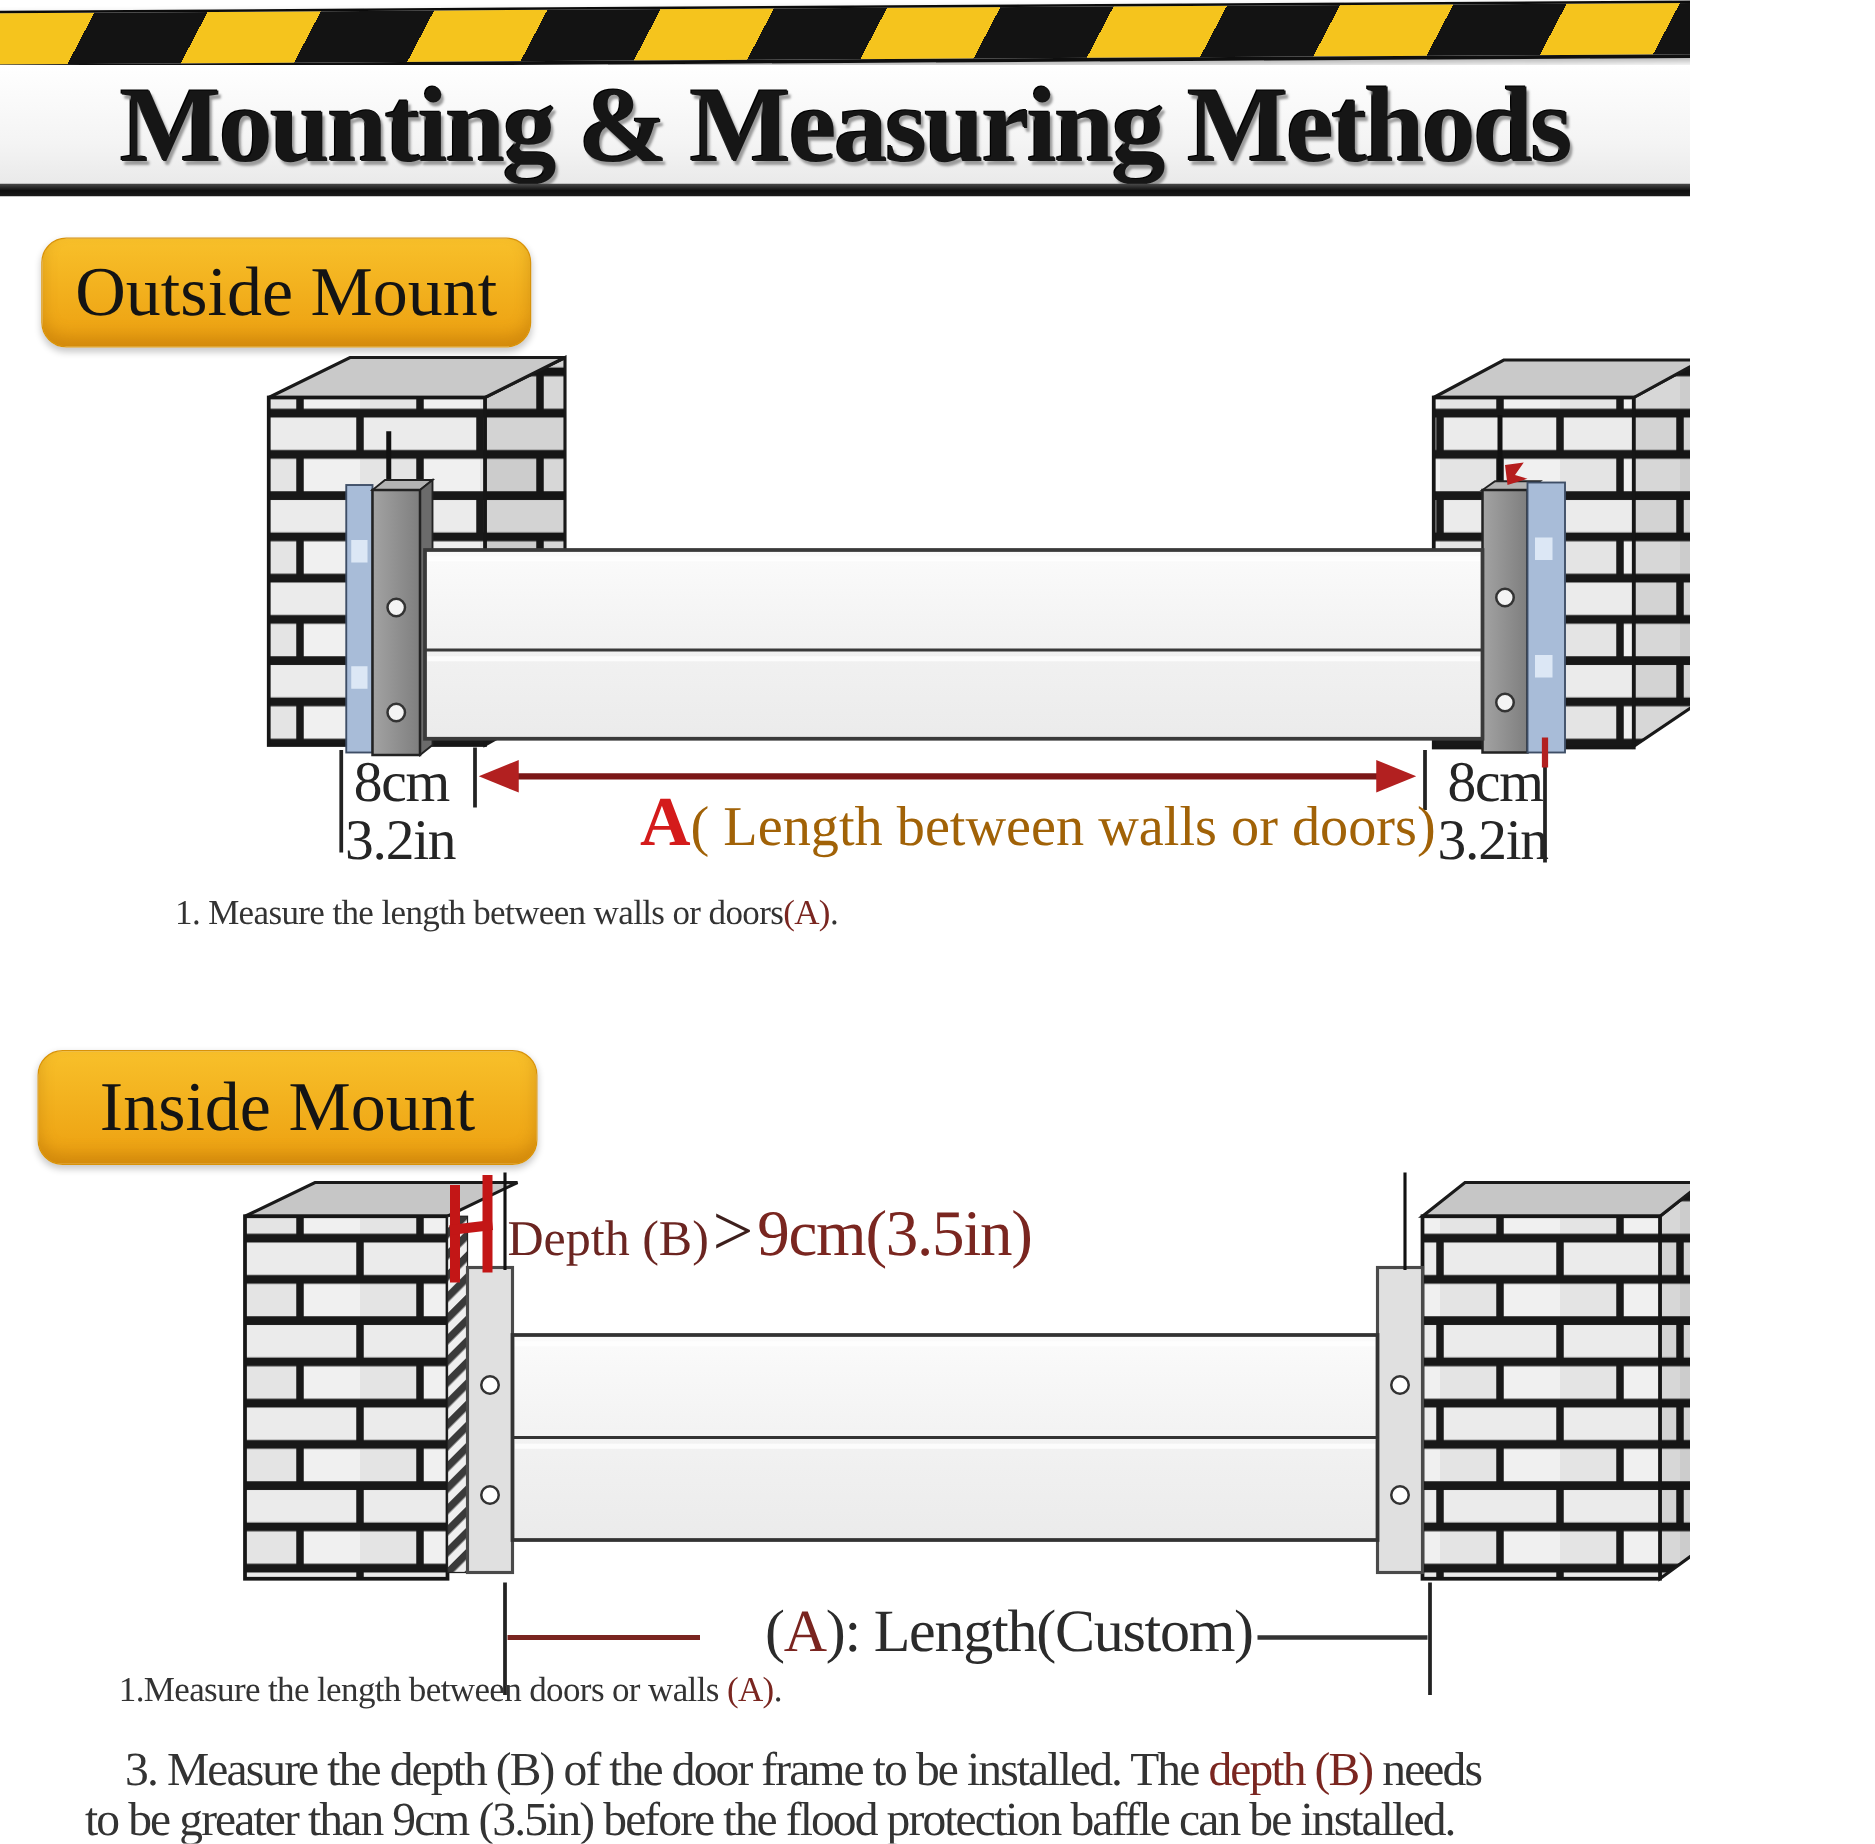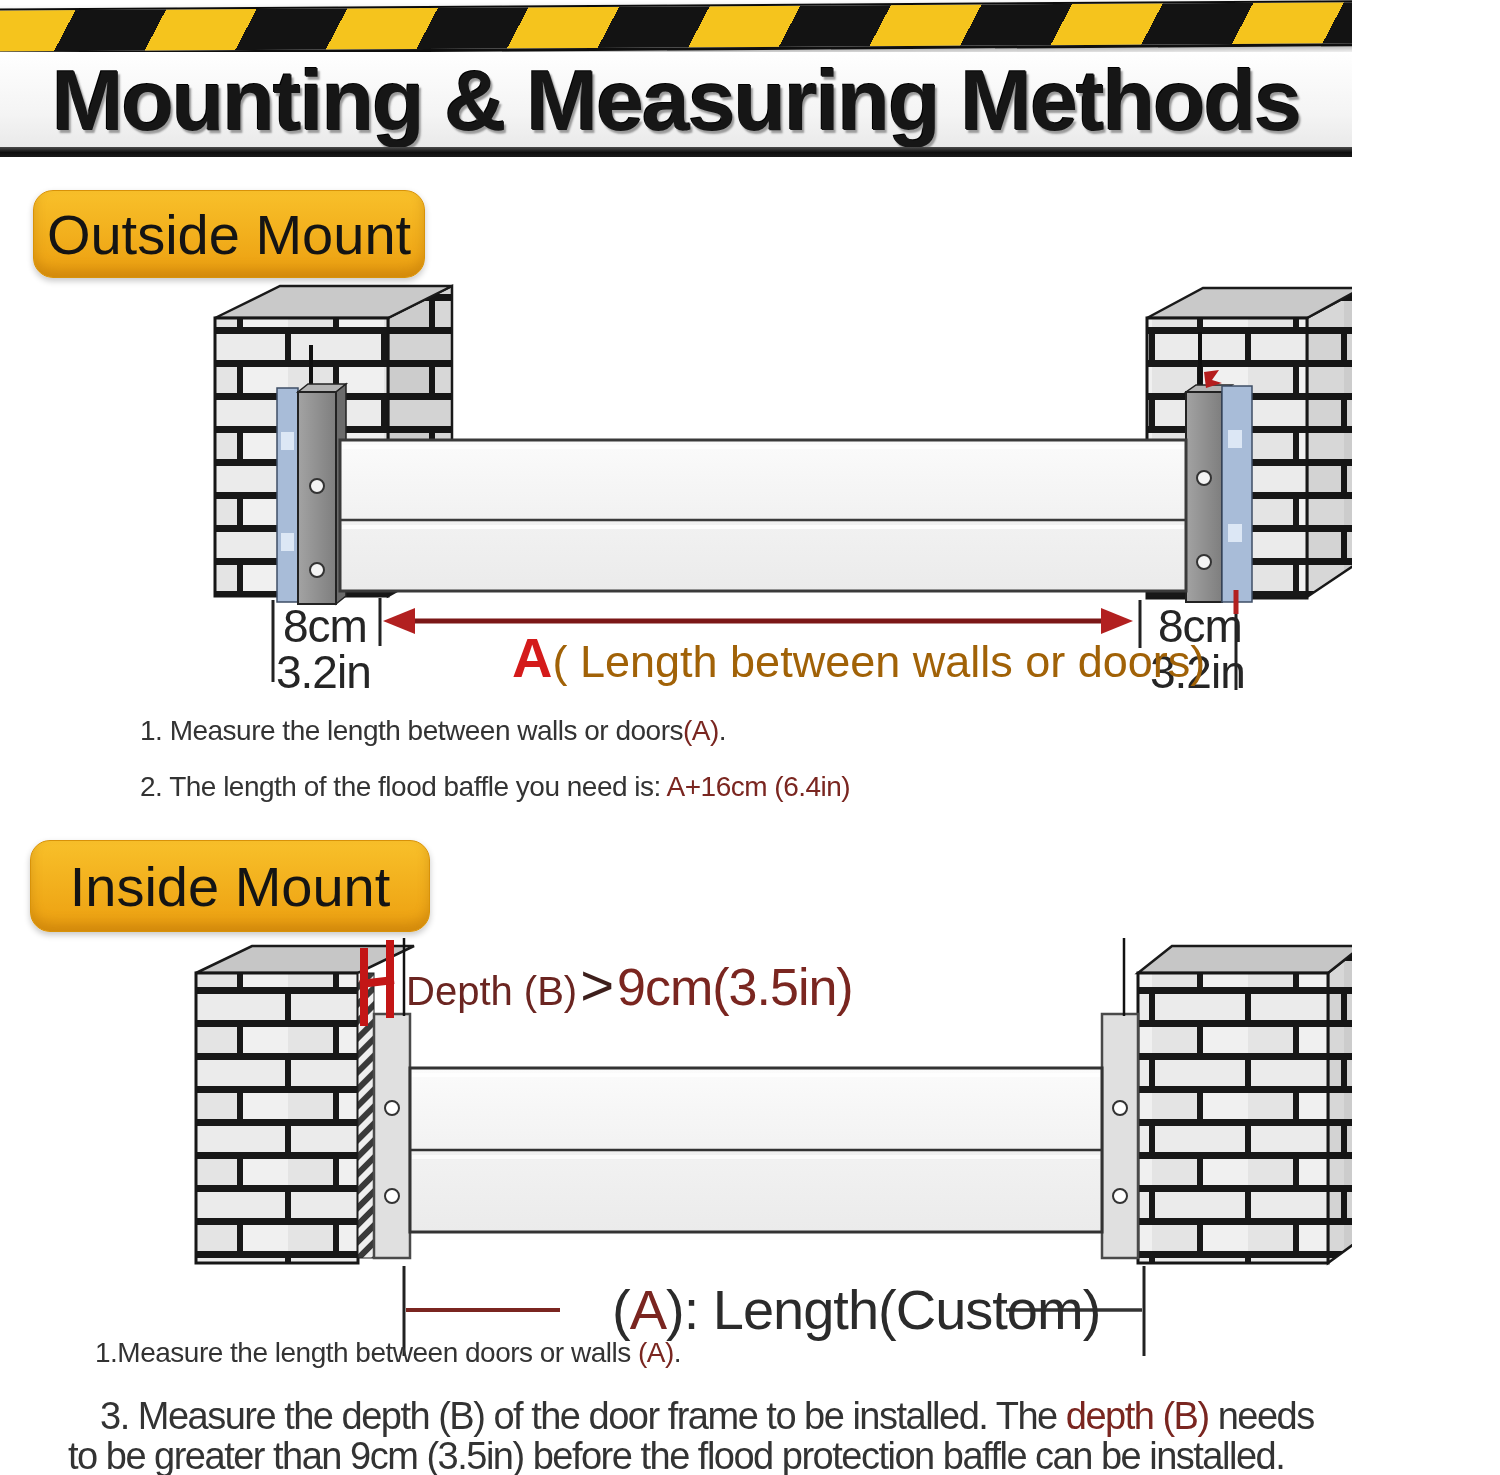--- a/index.html
+++ b/index.html
@@ -1,19 +1,19 @@
 <!DOCTYPE html>
 <html><head>
 <meta charset="utf-8">
 <style>
   * { margin:0; padding:0; box-sizing:border-box; }
   html,body { background:#ffffff; }
   .page {
     position:relative; width:1352px; height:1475px; overflow:hidden;
-    background:#ffffff; font-family:Liberation Sans, sans-serif; color:#2b2b2b;
+    background:#ffffff; font-family:Liberation Serif, serif; color:#2b2b2b;
   }
   
   .hazard {
     position:absolute; top:4px; left:-15px; width:1530px; height:46px;
     transform:rotate(-0.35deg);
     background:repeating-linear-gradient(118deg,#F5C41D 0 80px,#131313 80px 160px);
     border-top:2px solid #0b0b0b; border-bottom:3px solid #0f0f0f;
     box-shadow:0 3px 6px rgba(0,0,0,.30);
   }
   .banner {
@@ -45,21 +45,21 @@
   svg.diagram { position:absolute; }
   
   .dim { position:absolute; font-size:46px; letter-spacing:-1px; color:#252525; white-space:nowrap; line-height:1; }
   .span-label { position:absolute; display:flex; align-items:baseline; white-space:nowrap; line-height:1; }
   .span-label .letter-red { font-size:56px; font-weight:700; color:#D41B1B; }
   .span-label .span-text  { font-size:45px; color:#a16207; letter-spacing:0;text-align:center; }
   .depth-label { position:absolute; display:flex; align-items:baseline; white-space:nowrap; line-height:1; }
   .depth-label .d-name { font-size:40px; color:#6B2521; letter-spacing:0; }
   .depth-label .d-gt   { font-size:58px; color:#3d1f1c; margin:0 3px; }
   .depth-label .d-val  { font-size:52px; color:#7A2620; letter-spacing:-1px; }
-  .len-label { position:absolute; font-size:56px; color:#2b2b2b; white-space:nowrap; line-height:1; letter-spacing:-1px;text-align:right; }
+  .len-label { position:absolute; font-size:48px; color:#2b2b2b; white-space:nowrap; line-height:1; letter-spacing:-1px;text-align:right; }
   .len-label .maroon { color:#7A2520; }
   
   .instr { position:absolute; font-size:28px; color:#333333; letter-spacing:-0.5px; white-space:nowrap; line-height:1.2; }
   .instr .hl { color:#7A2620; }
   .instr-sm { font-size:38px; letter-spacing:-1.5px; }
 </style>
 </head>
 <body>
 
 <div class="page">
@@ -160,21 +160,20 @@
   <div class="dim" style="left:283px; top:603px;">8cm</div>
   <div class="dim" style="left:276px; top:649px;">3.2in</div>
   <div class="dim" style="left:1158px; top:603px;">8cm</div>
   <div class="dim" style="left:1150px; top:649px;">3.2in</div>
   <div class="span-label" style="left:512px; top:630px;">
     <span class="letter-red">A</span>
       <span class="span-text">( Length between walls or doors)</span>
   </div>
 
   <p class="instr" style="left:140px; top:714px;"><span>1. Measure the length between walls or doors</span><span class="hl">(A)</span><span>.</span></p>
-  <p class="instr" style="left:140px; top:770px;"><span>2. The length of the flood baffle you need is: </span><span class="hl">A+16cm (6.4in)</span></p>
 
   <svg class="diagram" style="left:180px; top:930px;" width="1190" height="440" viewBox="180 930 1190 440">
 
     <g>
       <polygon points="196,973 358,973 414,946 252,946" fill="#C6C6C6" stroke="#1a1a1a" stroke-width="2.5"></polygon>
       <rect x="196" y="973" width="162" height="290" fill="url(#brk)" stroke="#161616" stroke-width="3"></rect>
       <rect x="358" y="973" width="16" height="285" fill="url(#hatch)" stroke="#222" stroke-width="1"></rect>
     </g>
 
     <g>

